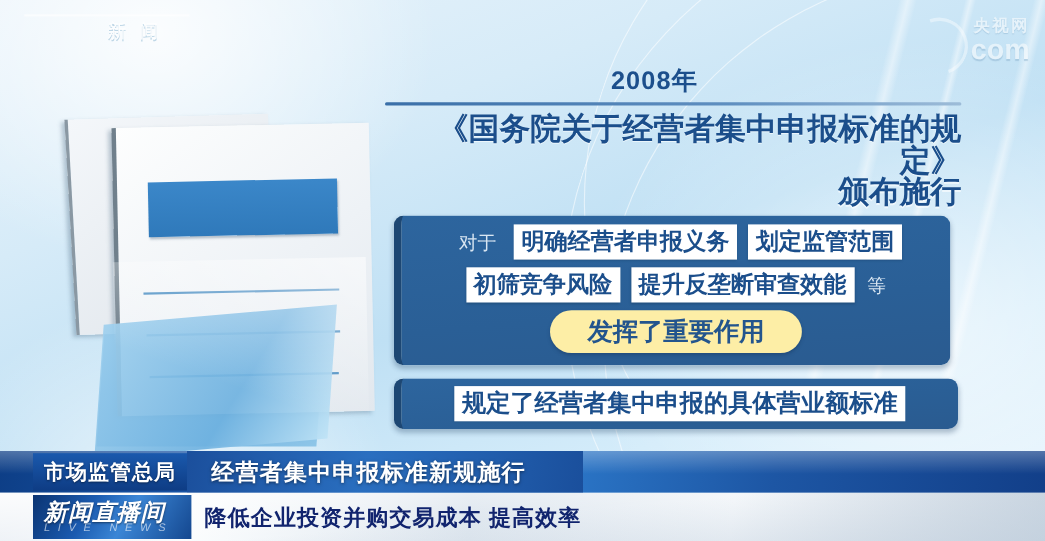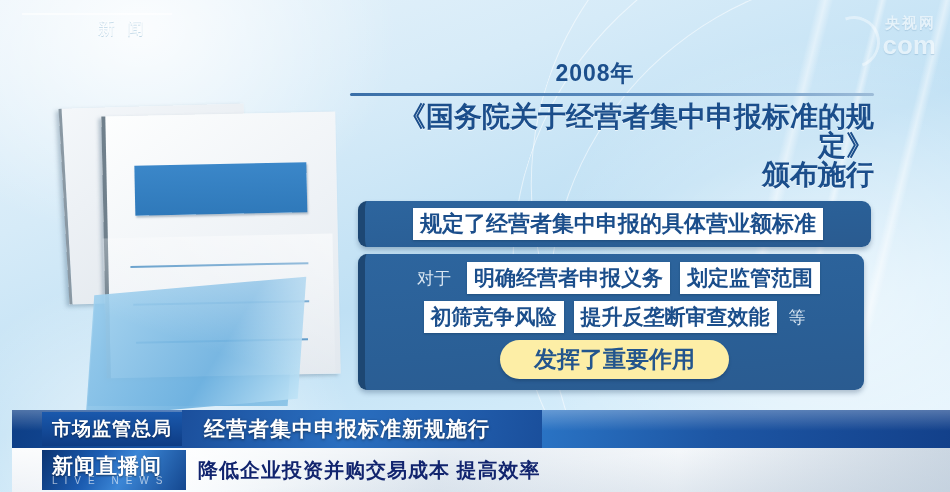--- a/index.html
+++ b/index.html
@@ -214,21 +214,21 @@
     font-size: 23px;
     border-radius: 22px;
     padding: 5px 34px 6px 34px;
     line-height: 28px;
     box-shadow: 0 2px 3px rgba(20,50,85,.35);
     white-space: nowrap;
   }
   .pill-row { display: flex; justify-content: center; margin-top: 3px; }
 
   
-  .lower { position: absolute; left: 12px; bottom: 0; width: 878px; height: 108px; }
+  .lower { position: absolute; left: 0; bottom: 0; width: 878px; height: 108px; }
 
   .band-top { position: absolute; left: 0; top: 26px; width: 950px; height: 38px; }
   .band-top .bt-bg {
     position: absolute; inset: 0;
     background: linear-gradient(100deg, #0d3e86 0%, #1b58ab 22%, #2f7fd1 48%, #1d56a4 74%, #123f89 100%);
   }
   .band-top .bt-sheen {
     position: absolute; inset: 0;
     background: linear-gradient(180deg, rgba(255,255,255,.28), rgba(255,255,255,0) 55%);
   }
@@ -261,20 +261,21 @@
   }
   .bb-sheen {
     position: absolute; inset: 0;
     background: linear-gradient(175deg, rgba(255,255,255,.85), rgba(255,255,255,0) 48%, rgba(190,205,220,.55));
   }
   .prog-chip {
     position: absolute; left: 30px; top: 66px;
     width: 144px; height: 40px;
     background: linear-gradient(120deg, #0b3472 0%, #1b5bb0 35%, #3b86d6 58%, #14478f 100%);
     overflow: hidden;
+    font-style: italic;
   }
   .prog-chip .pc-cn {
     position: absolute; left: 10px; top: 2px;
     font-size: 21px; font-weight: bold; color: #ffffff;
     letter-spacing: 1px;
     text-shadow: 0 1px 2px rgba(0,0,0,.5);
   }
   .prog-chip .pc-en {
     position: absolute; left: 10px; top: 25px;
     font-size: 10px; color: rgba(255,255,255,.6);
@@ -330,41 +331,41 @@
     <div class="folder-front"></div>
     <div class="sheet-gloss"></div>
   </div>
 
   <div class="info-col">
     <div class="year-line">2008年</div>
     <div class="divider"></div>
     <div class="reg-title">
       <div>《国务院关于经营者集中申报标准的规定》</div>
       <div>颁布施行</div>
-    </div>
-
-    <div class="panel panel-1">
-      <span class="tag tag-wide">规定了经营者集中申报的具体营业额标准</span>
     </div>
 
     <div class="panel panel-2">
       <div class="prow prow-1">
         <span class="plain">对于</span>
         <span class="tag">明确经营者申报义务</span>
         <span class="tag">划定监管范围</span>
       </div>
       <div class="prow">
         <span class="tag">初筛竞争风险</span>
         <span class="tag">提升反垄断审查效能</span>
         <span class="plain" style="padding:0 0 0 2px;">等</span>
       </div>
       <div class="pill-row">
         <span class="pill">发挥了重要作用</span>
       </div>
     </div>
+
+    <div class="panel panel-1">
+      <span class="tag tag-wide">规定了经营者集中申报的具体营业额标准</span>
+    </div>
   </div>
 
   <div class="lower">
     <div class="band-top">
       <div class="bt-bg"></div>
       <div class="bt-sheen"></div>
     </div>
     <div class="topic-bg"></div>
     <div class="org-chip">市场监管总局</div>
     <div class="topic">经营者集中申报标准新规施行</div>

